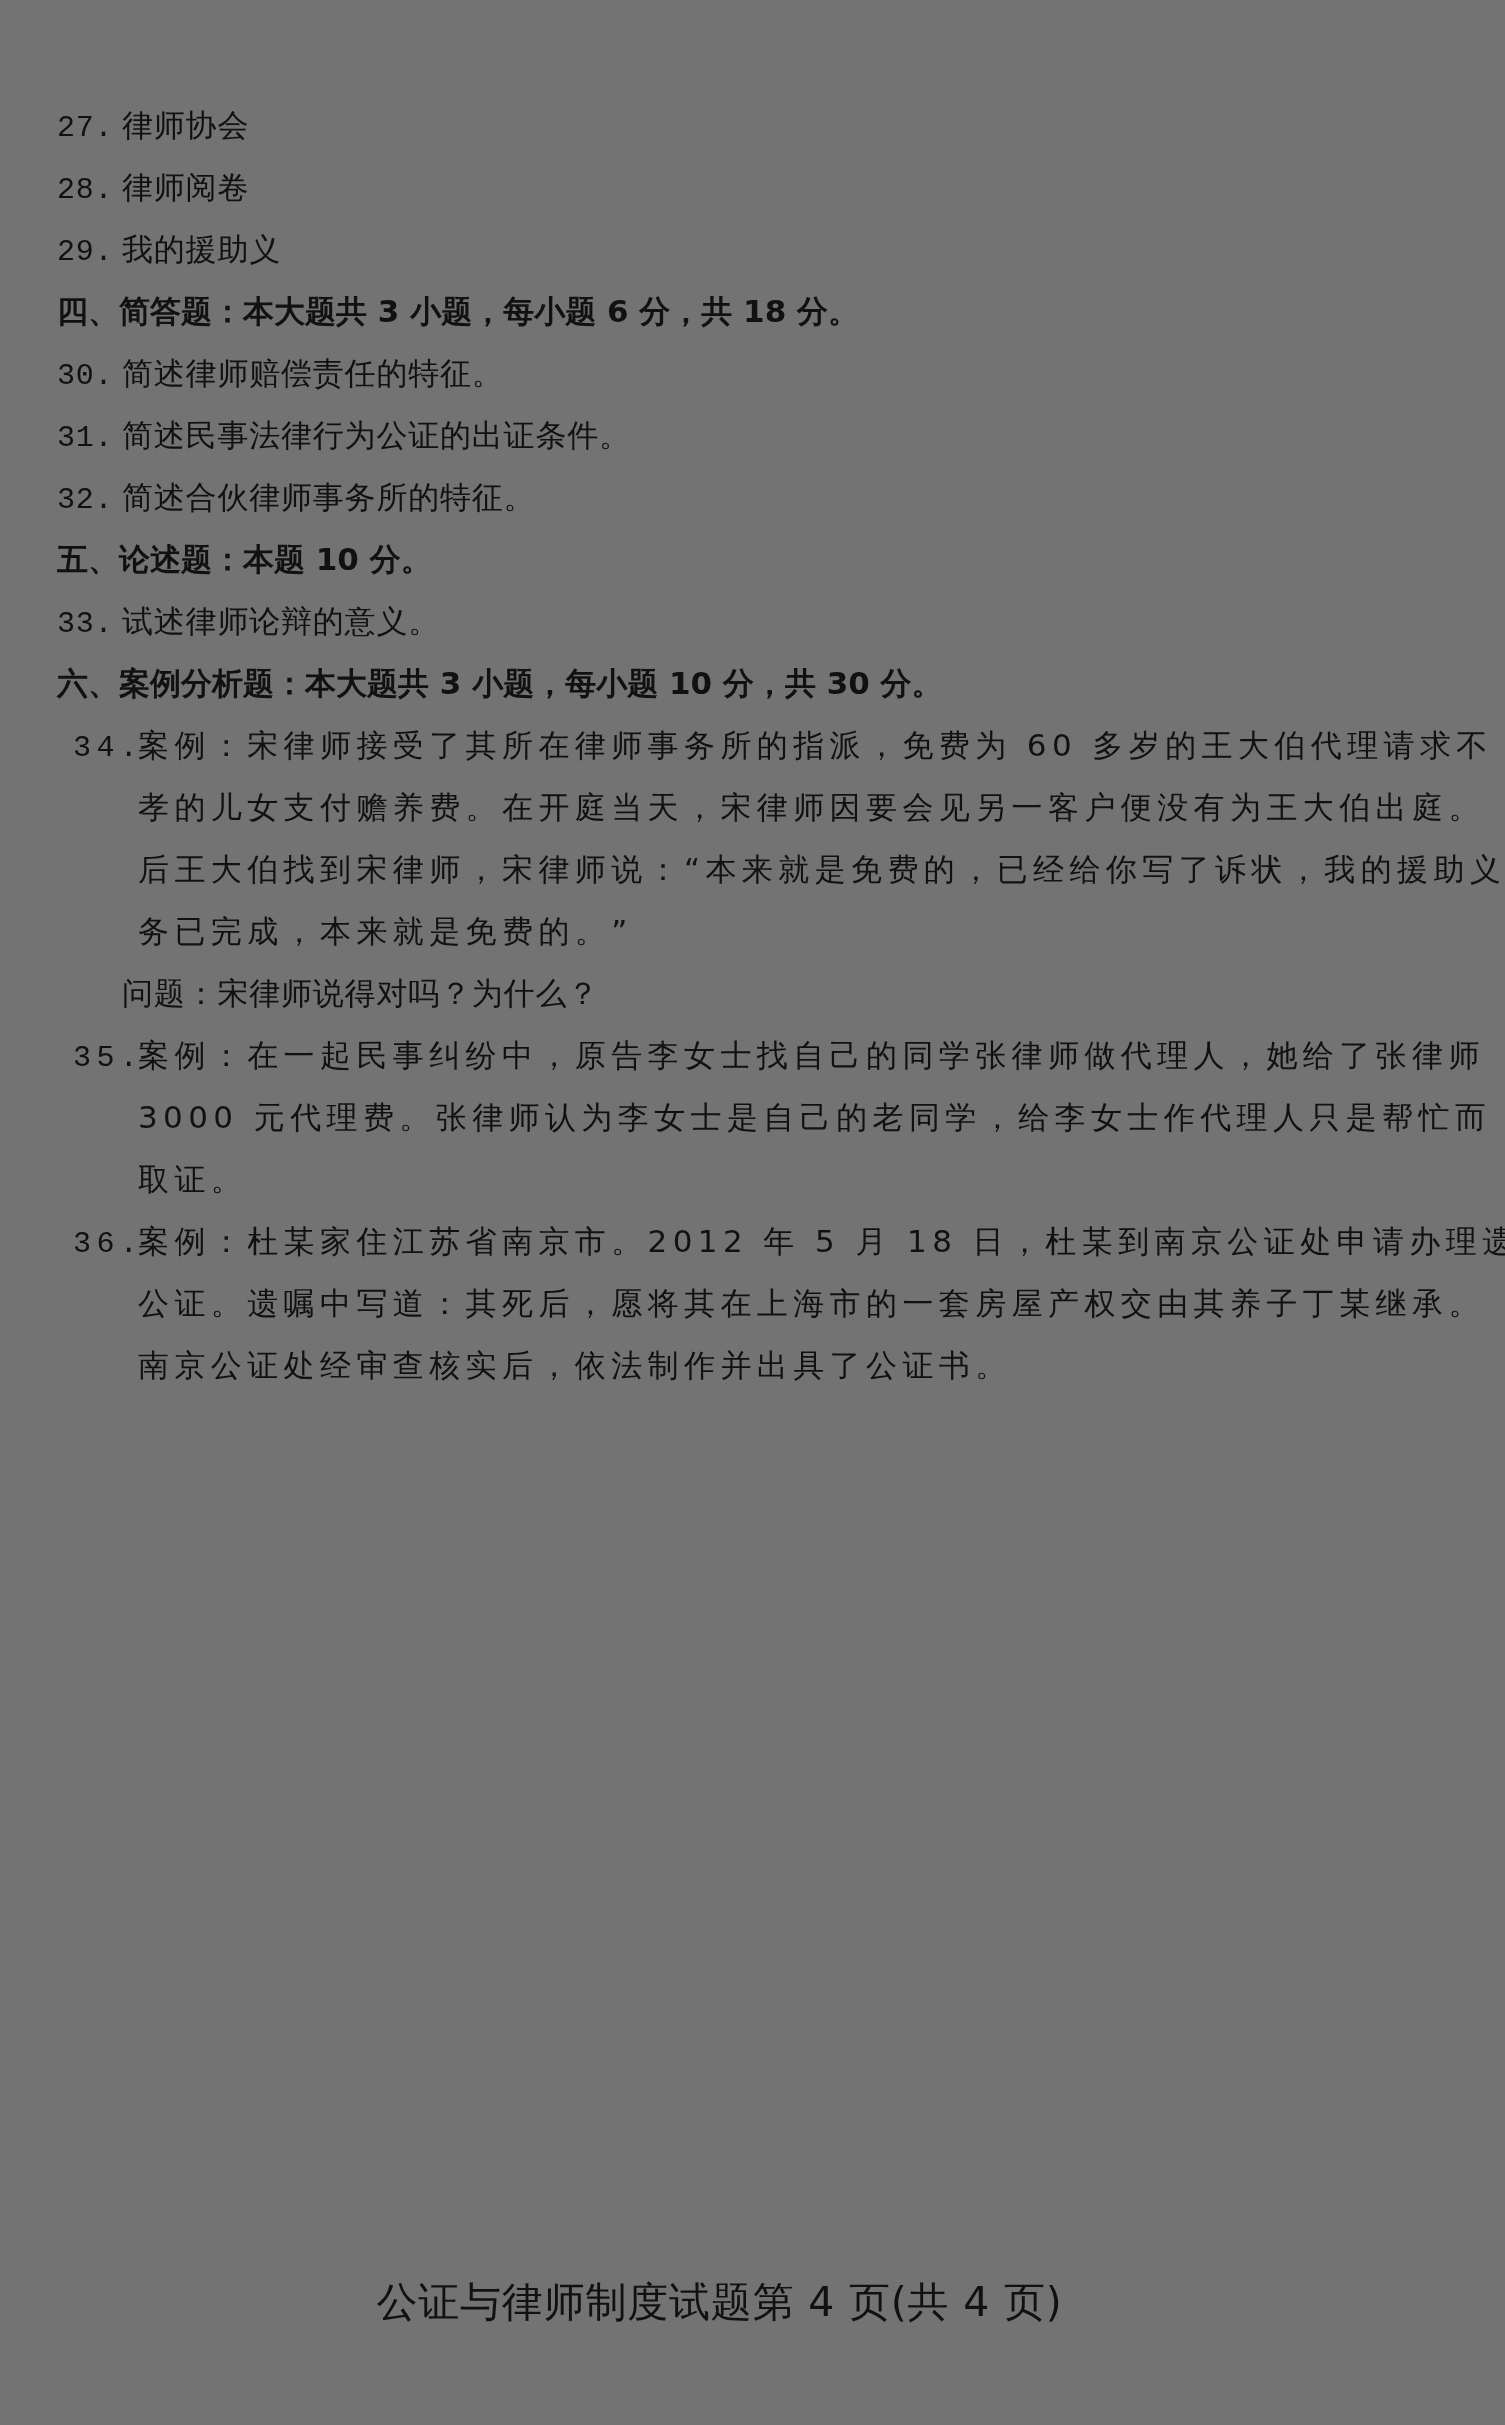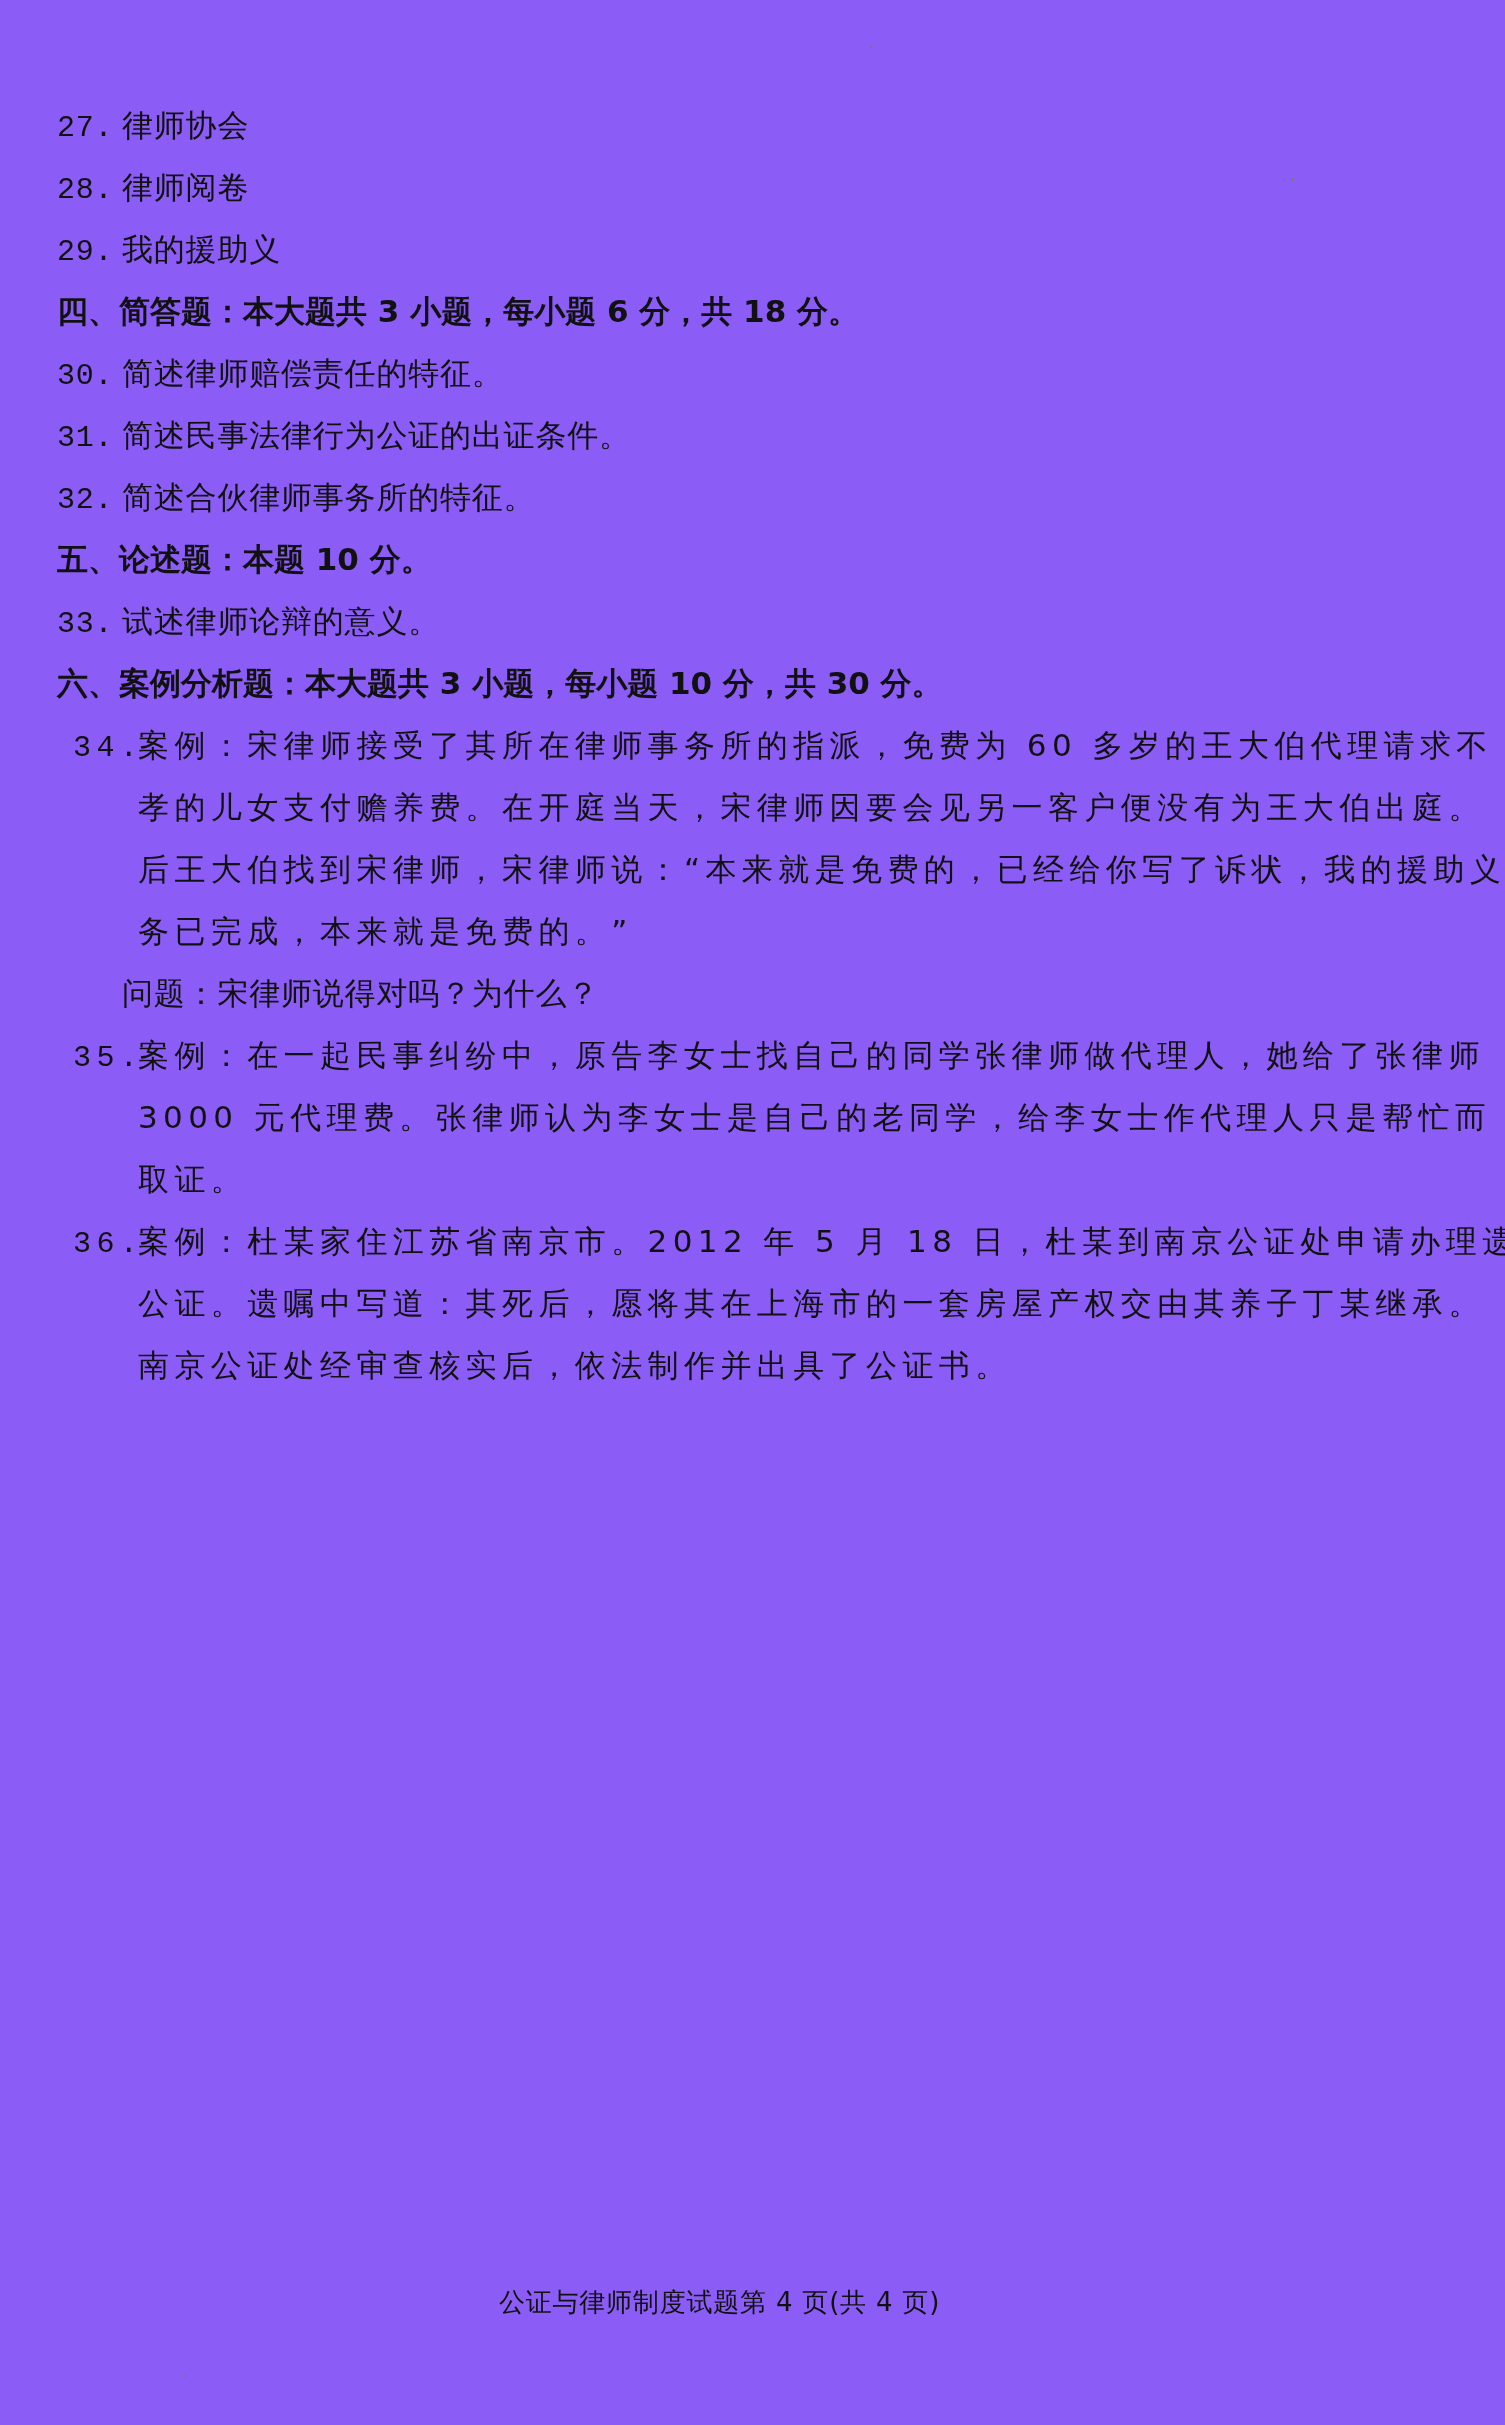--- a/index.html
+++ b/index.html
@@ -13,21 +13,21 @@
     position: relative;
     overflow: hidden;
     font-family: "DejaVu Sans", "Liberation Sans", sans-serif;
     color: #111111;
   }
   .page {
     position: absolute;
     left: 0; top: 0;
     width: 1506px;
     height: 2426px;
-    background: #8b5cf6;
+    background: #737373;
   }
   .content {
     position: absolute;
     left: 57px;
     top: 94px;
     width: 1338px;
   }
   .line {
     height: 62px;
     line-height: 62px;
@@ -54,21 +54,21 @@
   }
   .question-text {
     letter-spacing: 0.8px;
   }
   .footer {
     position: absolute;
     left: 0;
     width: 1439px;
     top: 2277px;
     text-align: center;
-    font-size: 26px;
+    font-size: 41px;
     line-height: 50px;
     letter-spacing: 0.8px;
   }
   .speck {
     position: absolute;
     width: 2.5px; height: 2.5px;
     background: #777;
     border-radius: 50%;
   }
 </style>

